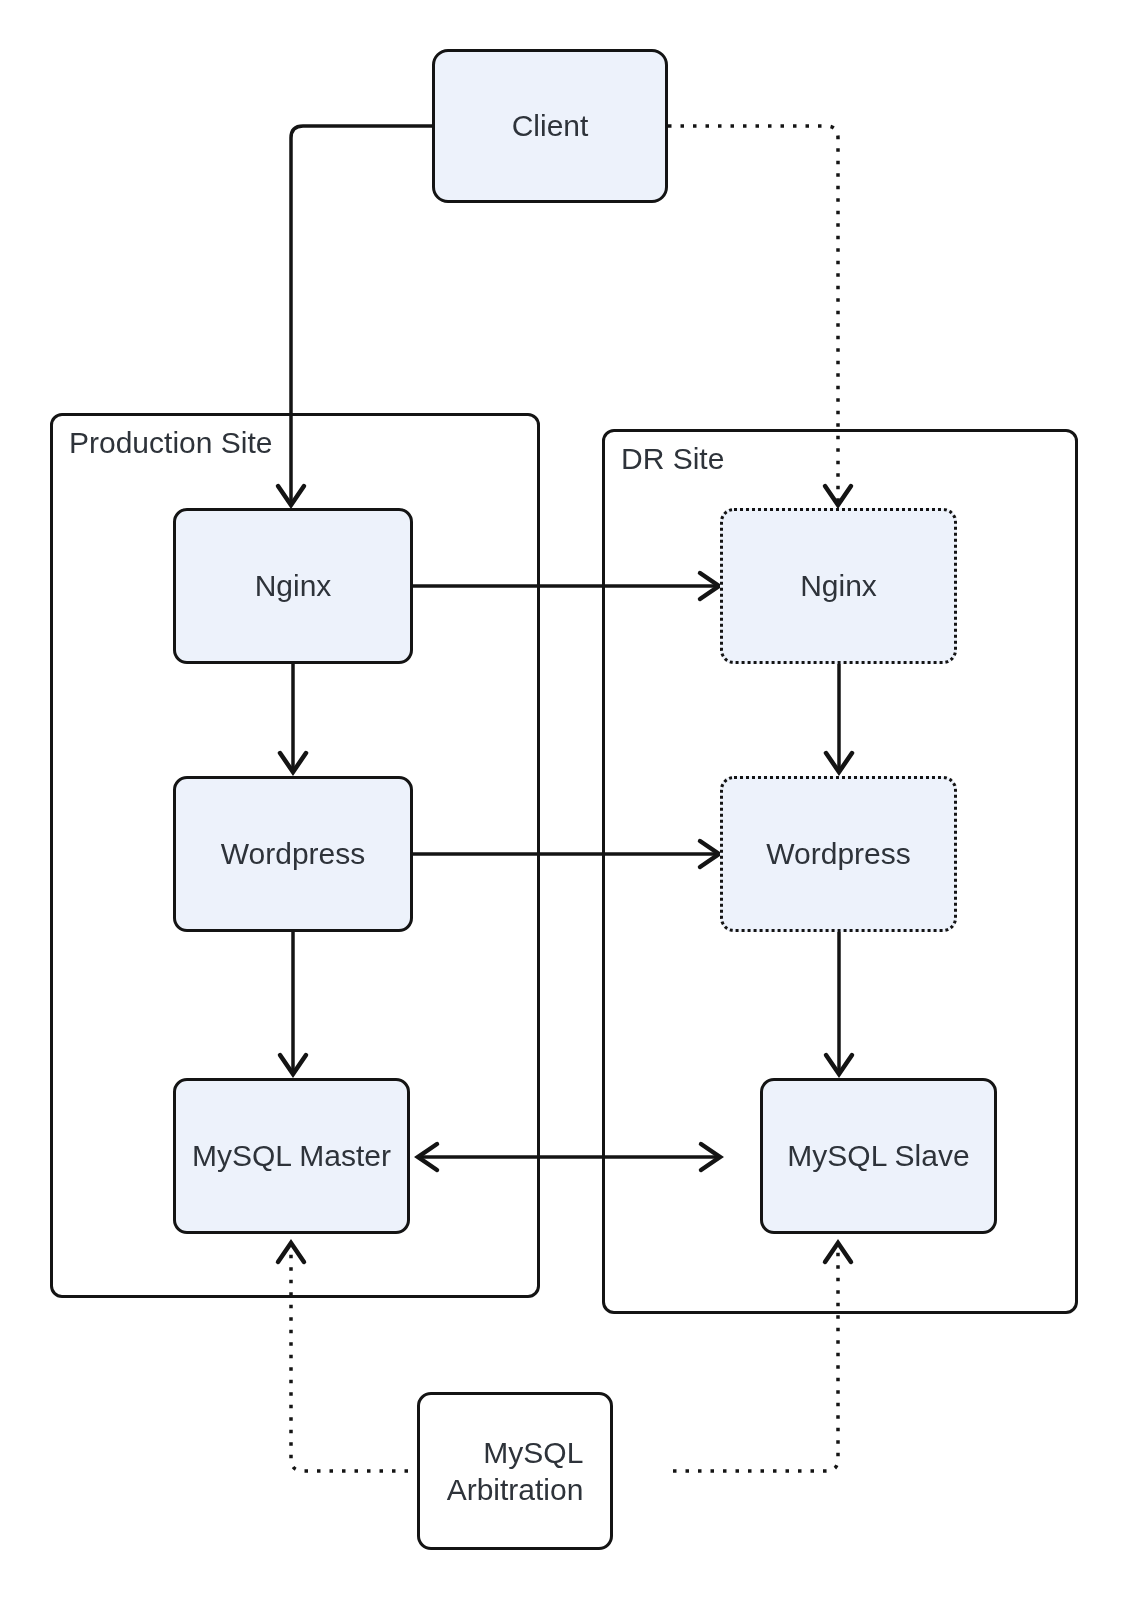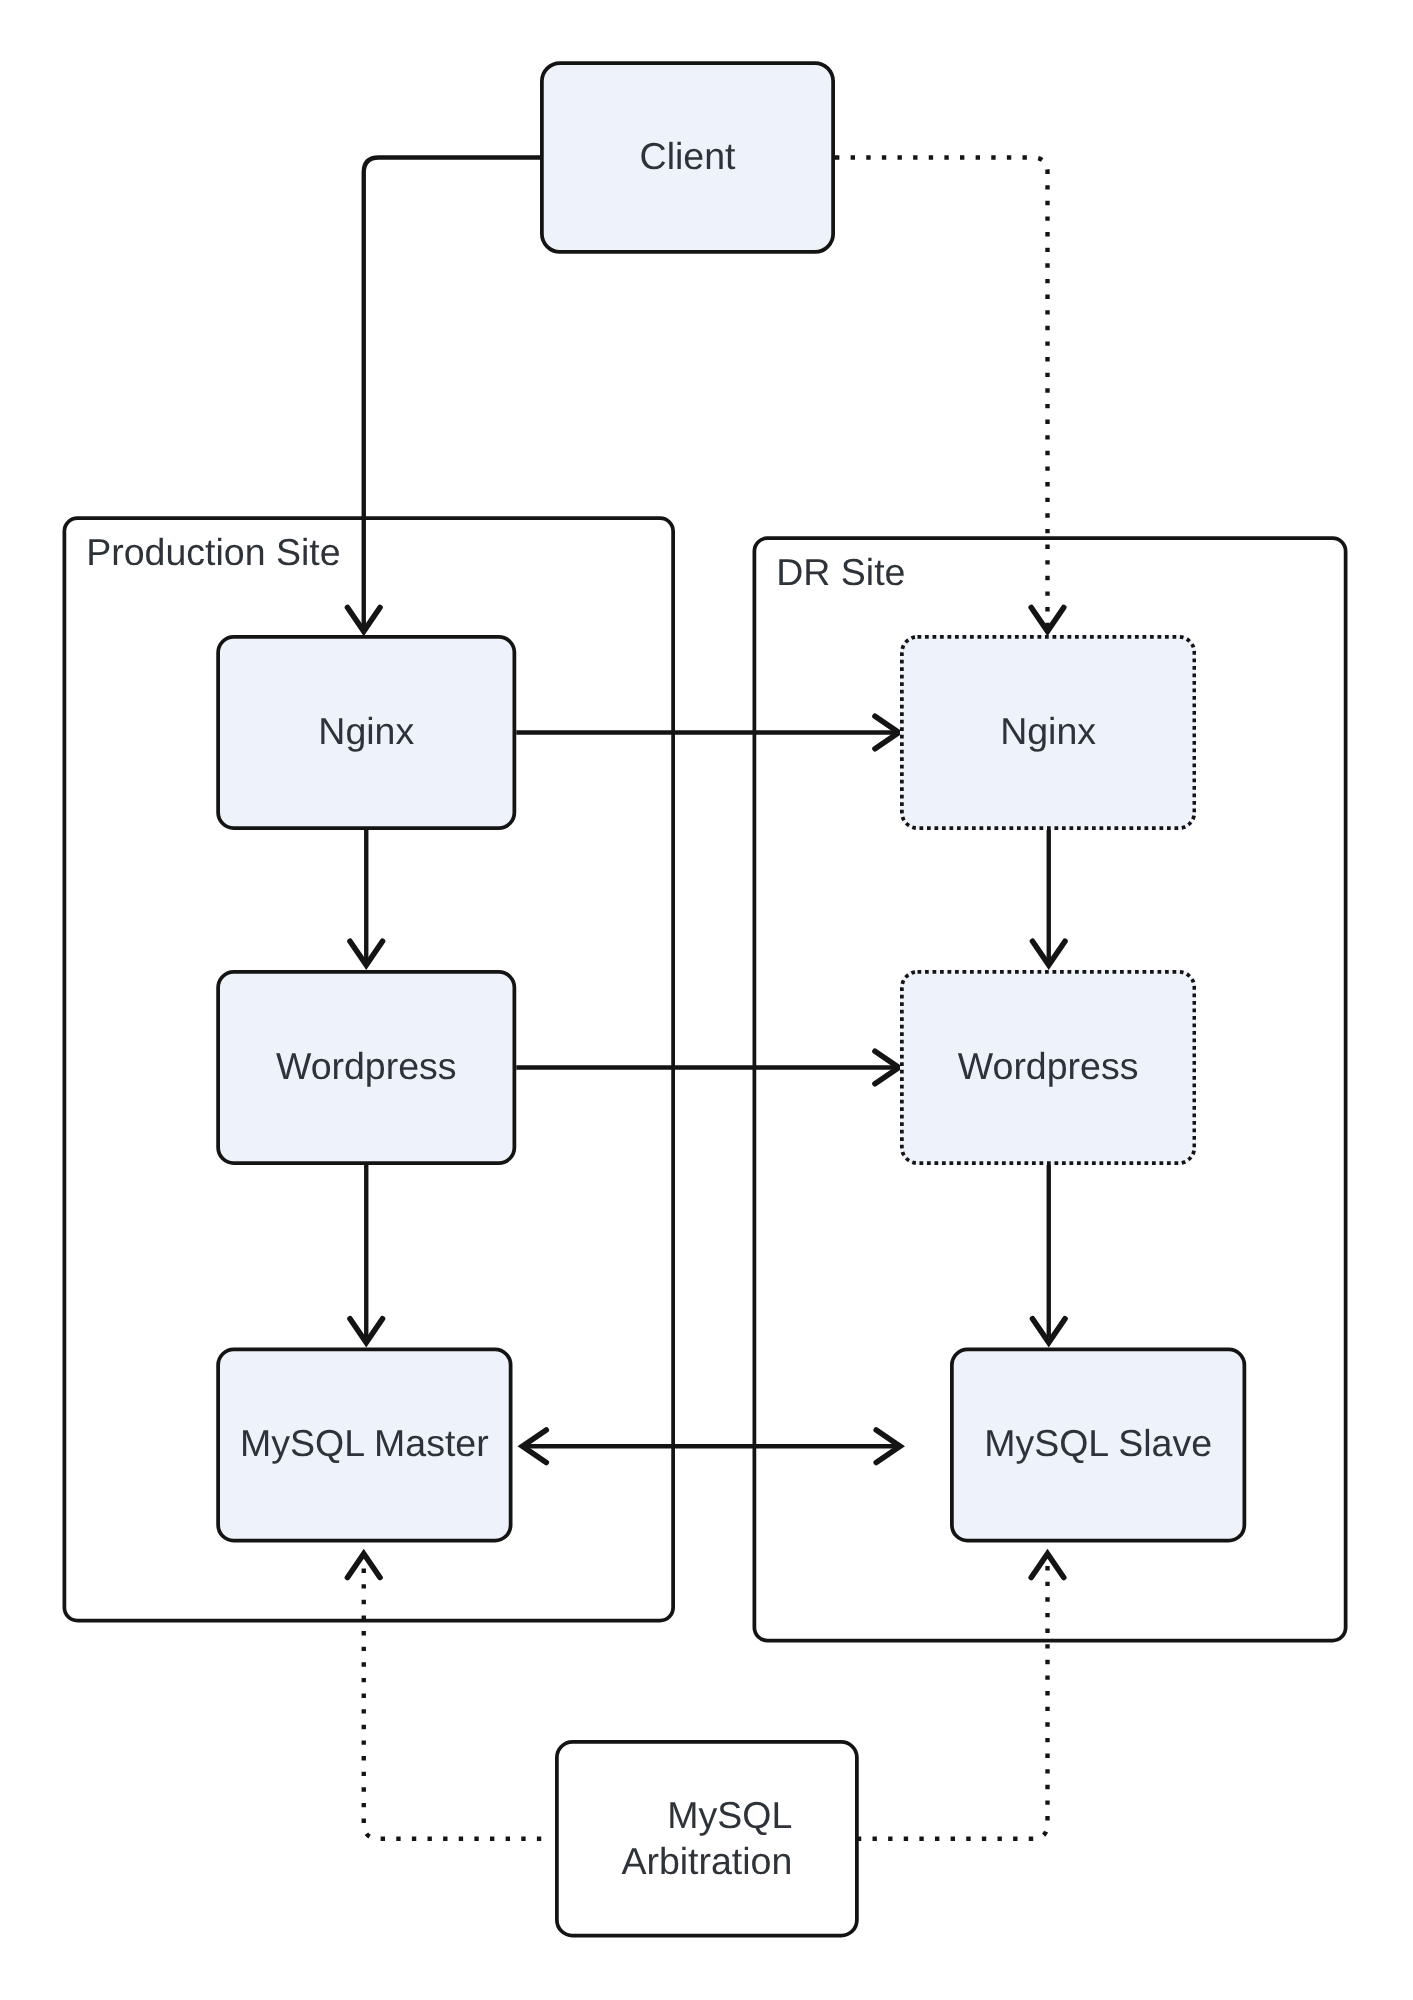--- a/index.html
+++ b/index.html
@@ -121,18 +121,18 @@
   <div class="node dotted" style="left:720px;top:508px;width:237px;height:156px;">
     <span>Nginx</span>
   </div>
   <div class="node dotted" style="left:720px;top:776px;width:237px;height:156px;">
     <span>Wordpress</span>
   </div>
   <div class="node" style="left:720px;top:1078px;width:237px;height:156px;margin-left:40px;">
     <span>MySQL Slave</span>
   </div>
 
-  <div class="node plain" style="left:444px;top:1392px;width:243px;height:158px;">
+  <div class="node plain" style="left:417px;top:1392px;width:196px;height:158px;">
     <span class="prewrap">MySQL
 Arbitration</span>
   </div>
 
 </div>
 
 </body></html>

